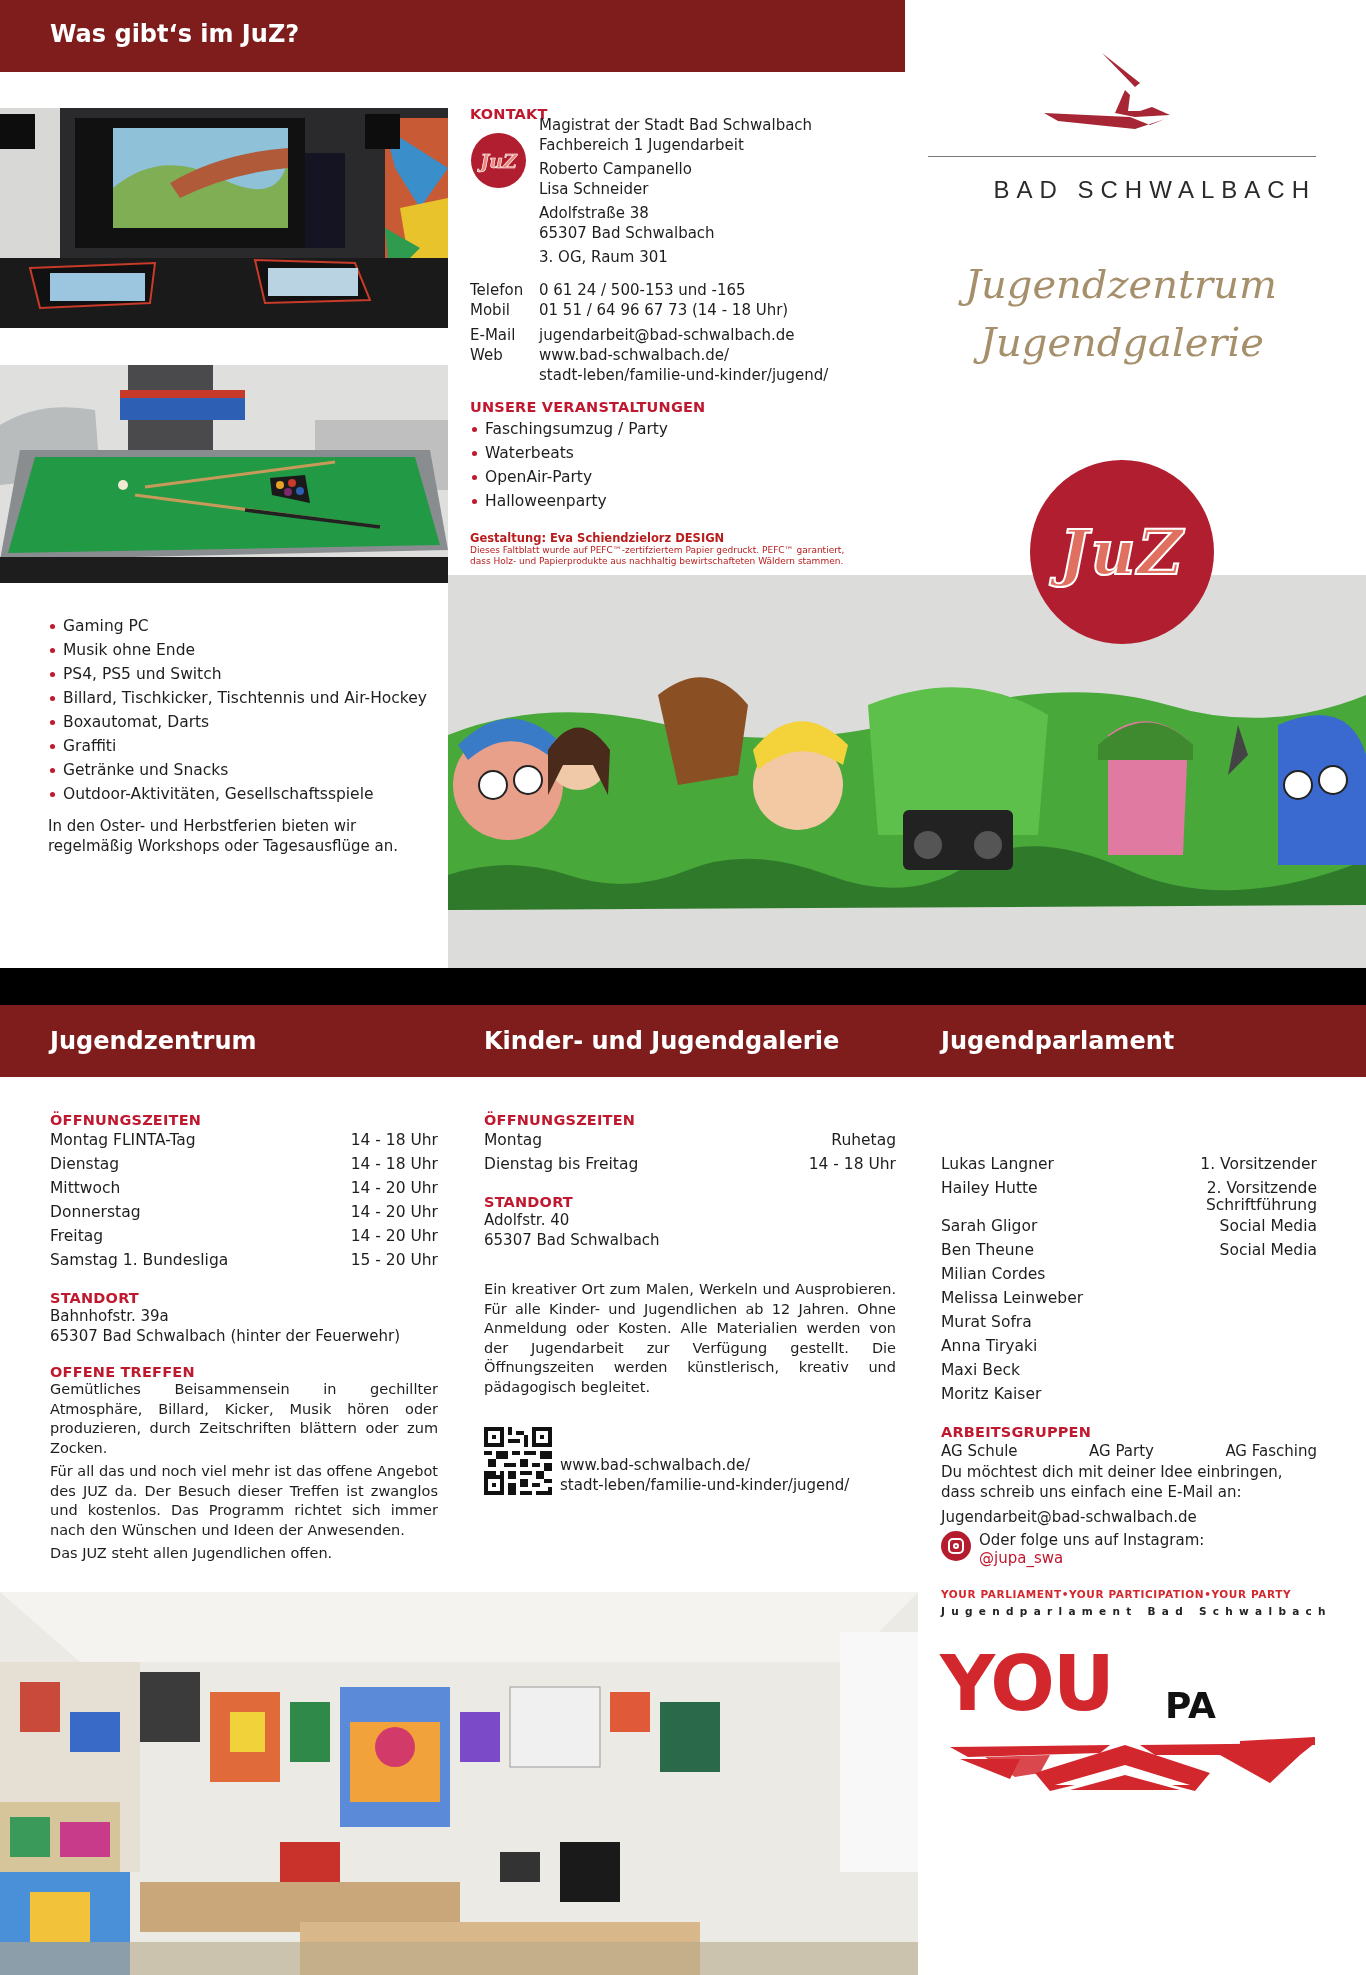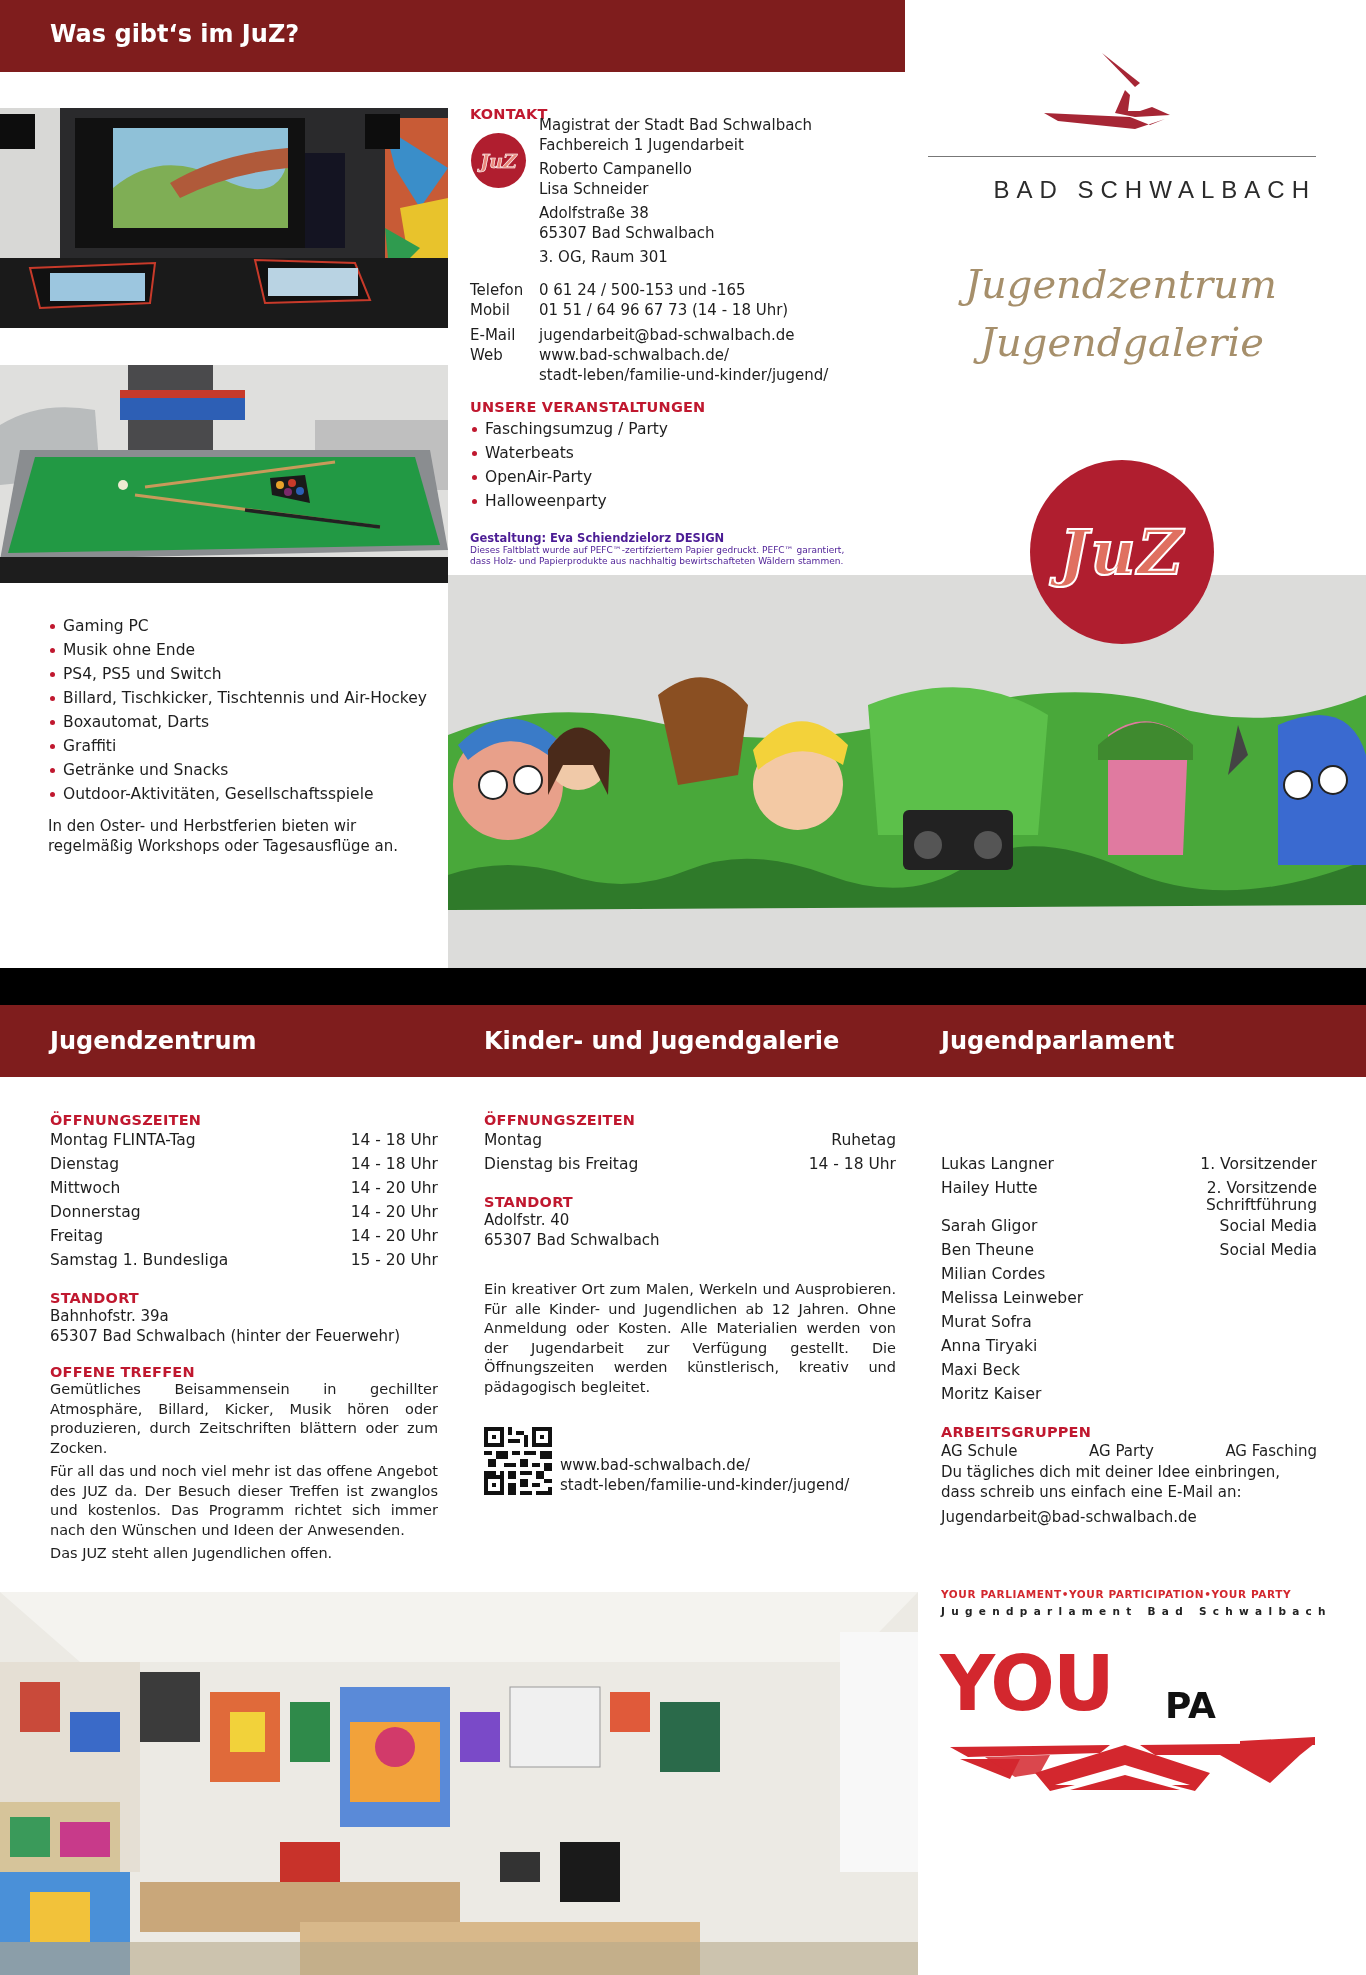--- a/index.html
+++ b/index.html
@@ -6,21 +6,21 @@
   html, body { width: 1366px; height: 1975px; background: #ffffff; overflow: hidden; }
   body { position: relative; font-family: "DejaVu Sans", "Liberation Sans", sans-serif; color: #1e1e1e; }
   .abs { position: absolute; }
   .band { background: #7f1d1d; color: #fff; font-weight: bold; }
   .red { color: #c0182f; }
   .hdr { font-size: 14.5px; font-weight: bold; color: #c0182f; letter-spacing: 0.2px; }
   .txt { font-size: 15.5px; line-height: 24px; color: #1e1e1e; }
   .bullets li { list-style: none; position: relative; padding-left: 15px; font-size: 15.5px; line-height: 24px; }
   .bullets li::before { content: ""; position: absolute; left: 2px; top: 10px; width: 5px; height: 5px; border-radius: 50%; background: #c0182f; }
   .row { display: flex; justify-content: space-between; font-size: 15.5px; line-height: 24px; }
-  .gold { color: #4c1d95; }
+  .gold { color: #b91c1c; }
   .photo { overflow: hidden; }
   .insta { width: 30px; height: 30px; border-radius: 50%; background: #b51d2e; display: flex; align-items: center; justify-content: center; flex-shrink: 0; }
   .insta i { display: block; width: 16px; height: 16px; border: 2.5px solid #fff; border-radius: 5px; position: relative; }
   .insta i::after { content: ""; position: absolute; left: 2.5px; top: 2.5px; width: 6px; height: 6px; border: 2px solid #fff; border-radius: 50%; box-sizing: border-box; }
   .justify { text-align: justify; }
 </style>
 </head>
 <body>
 
 <div class="abs band" style="left:0;top:0;width:905px;height:72px;">
@@ -312,22 +312,31 @@
         <span>Moritz Kaiser</span>
       </div>
   </div>
 
   <div class="hdr" style="margin-top:18px;">ARBEITSGRUPPEN</div>
   <div class="row" style="font-size:15px;line-height:22px;">
     <span>AG Schule</span>
     <span>AG Party</span>
     <span>AG Fasching</span>
   </div>
-  <div class="txt" style="font-size:15px;line-height:20px;width:370px;">Du tägliches dich mit deiner Idee einbringen, dass schreib uns einfach eine E-Mail an:</div>
+  <div class="txt" style="font-size:15px;line-height:20px;width:370px;">Du möchtest dich mit deiner Idee einbringen, dass schreib uns einfach eine E-Mail an:</div>
   <div class="txt" style="font-size:15px;line-height:20px;margin-top:5px;">Jugendarbeit@bad-schwalbach.de</div>
+  <div style="display:flex;gap:8px;margin-top:4px;">
+    <div class="insta">
+        <i></i>
+      </div>
+    <div class="txt" style="font-size:15px;line-height:18px;">
+      <div>Oder folge uns auf Instagram:</div>
+      <div class="red">@jupa_swa</div>
+    </div>
+  </div>
 </div>
 
 <div class="abs" style="left:941px;top:1588px;width:380px;font-size:10.5px;font-weight:bold;color:#d3272e;letter-spacing:0.6px;white-space:nowrap;">YOUR PARLIAMENT•YOUR PARTICIPATION•YOUR PARTY</div>
 <div class="abs" style="left:941px;top:1605px;width:380px;font-size:10.5px;font-weight:bold;color:#222;letter-spacing:6.3px;white-space:nowrap;">Jugendparlament Bad Schwalbach</div>
 
 <div class="abs" style="left:940px;top:1645px;width:380px;height:150px;">
   <div style="position:absolute;left:0;top:-6px;font-size:76px;font-weight:bold;color:#d3272e;letter-spacing:-2px;">YOU</div>
   <div style="position:absolute;left:225px;top:40px;font-size:36px;font-weight:bold;color:#111;">PA</div>
   <svg width="380" height="150" viewBox="0 0 380 150" style="position:absolute;left:0;top:0;">
     <g fill="#d3272e">

